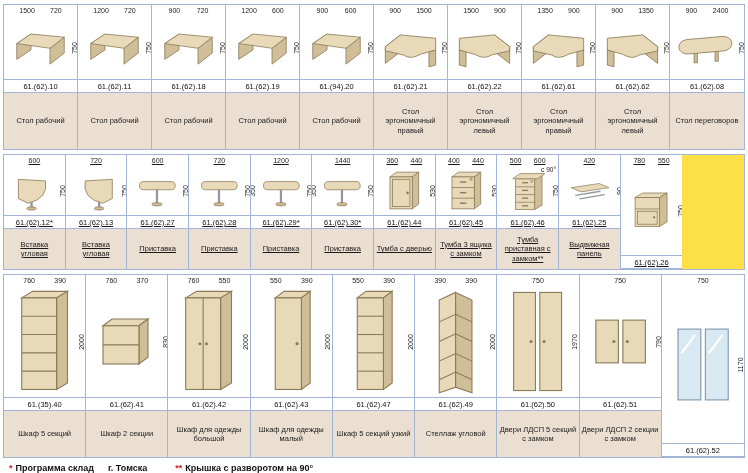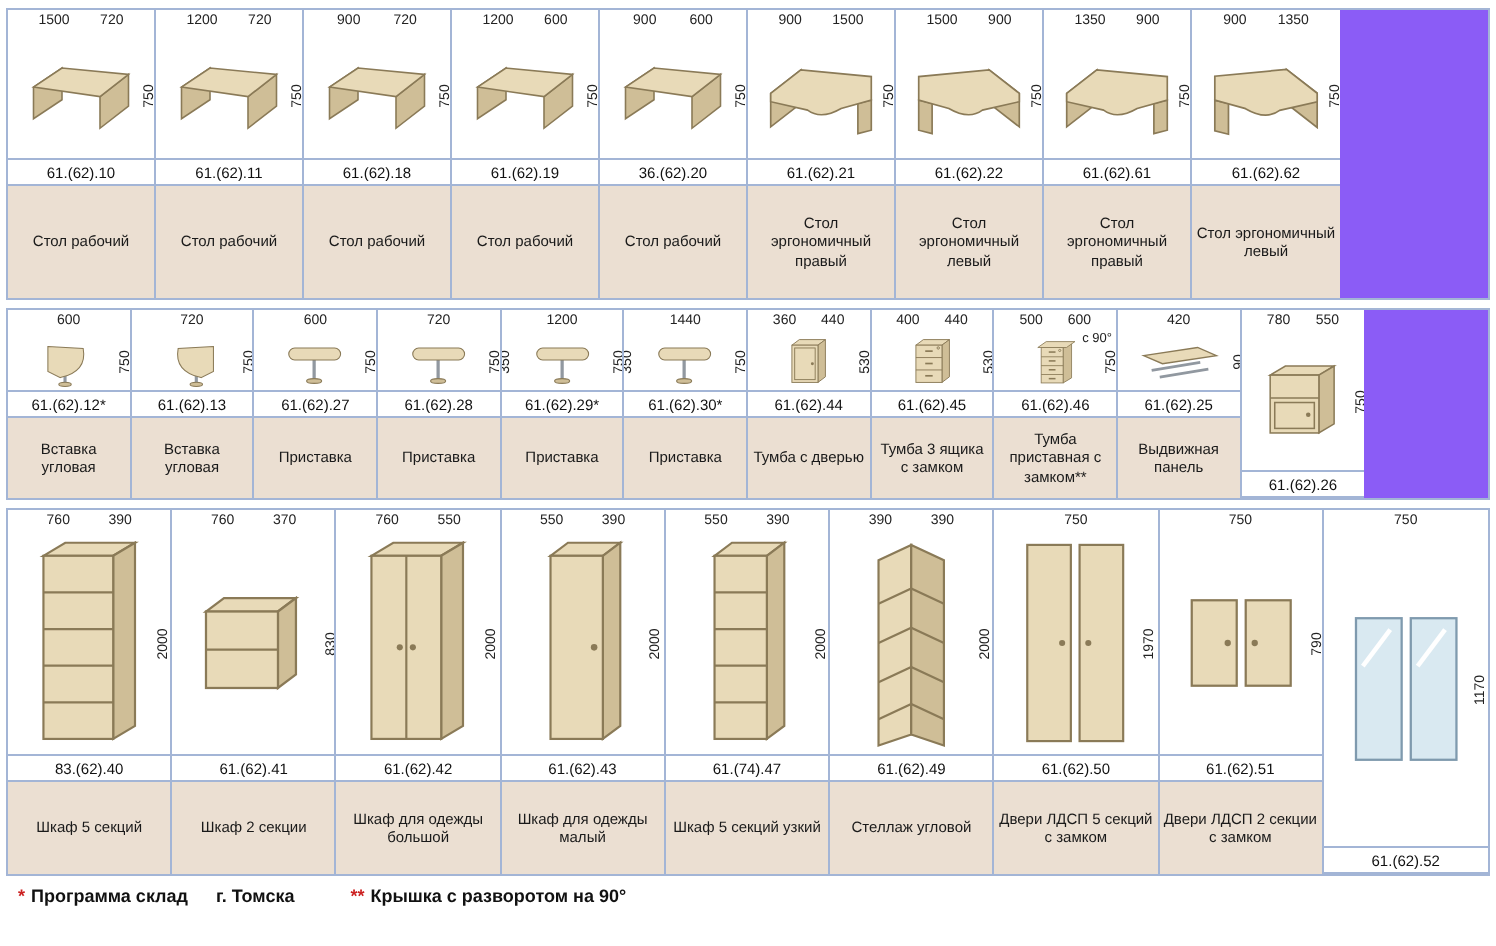--- a/index.html
+++ b/index.html
@@ -9,23 +9,23 @@
   html,body{margin:0;padding:0;}
   body{
     width:748px;height:473px;
     font-family:"Liberation Sans",sans-serif;
     background:var(--bg);color:var(--text);
     overflow:hidden;
   }
   .catalog{padding:4px 3px 0;}
   .section{
     display:grid;border:1px solid var(--border);
-    margin-bottom:4px;background:#8b5cf6;
-  }
-  #sec0{height:146px;} #sec1{height:96px;} #sec2{height:184px;}
+    margin-bottom:4px;background:#fde047;
+  }
+  #sec0{height:146px;} #sec1{height:116px;text-decoration:underline;} #sec2{height:184px;}
   .cell{
     display:flex;flex-direction:column;
     border-right:1px solid var(--border);
     min-width:0;overflow:hidden;background:#fff;
   }
   .cell:last-child{border-right:none;}
   .dims{
     flex:none;height:11px;padding-top:2px;
     display:flex;justify-content:space-evenly;
     font-size:7px;color:#222;
@@ -148,21 +148,21 @@
           <span>600</span>
         </div>
         <div class="draw">
           <svg viewBox="0 0 72 50" preserveAspectRatio="xMidYMid meet">
             <polygon points="6,20 24,8 24,28 6,40" fill="#cfbe97" stroke="#8a7a57"></polygon>
             <polygon points="48,26 66,12 66,32 48,46" fill="#cfbe97" stroke="#8a7a57"></polygon>
             <polygon points="6,20 24,8 66,12 48,26" fill="#e8dab8" stroke="#8a7a57"></polygon>
           </svg>
           <span class="dim-side">750</span>
         </div>
-        <div class="code">36.(62).20</div>
+        <div class="code">61.(94).20</div>
         <div class="name">Стол рабочий</div>
       </div>
       <div class="cell">
         <div class="dims">
           <span>900</span>
           <span>1500</span>
         </div>
         <div class="draw">
           <svg viewBox="0 0 68 54" preserveAspectRatio="xMidYMid meet">
             <polygon points="4,26 22,12 22,32 4,46" fill="#cfbe97" stroke="#8a7a57"></polygon>
@@ -218,20 +218,36 @@
             <g transform="translate(68,0) scale(-1,1)">
               <polygon points="4,26 22,12 22,32 4,46" fill="#cfbe97" stroke="#8a7a57"></polygon>
               <polygon points="56,32 64,30 64,48 56,50" fill="#cfbe97" stroke="#8a7a57"></polygon>
               <path d="M4,26 L22,12 L64,16 L64,30 L46,35 Q34,42 26,36 L4,31 Z" fill="#e8dab8" stroke="#8a7a57"></path>
             </g>
           </svg>
           <span class="dim-side">750</span>
         </div>
         <div class="code">61.(62).62</div>
         <div class="name">Стол эргономичный левый</div>
+      </div>
+      <div class="cell">
+        <div class="dims">
+          <span>900</span>
+          <span>2400</span>
+        </div>
+        <div class="draw">
+          <svg viewBox="0 0 72 48" preserveAspectRatio="xMidYMid meet">
+            <rect x="20" y="26" width="4" height="17" fill="#cfbe97" stroke="#8a7a57"></rect>
+            <rect x="46" y="24" width="4" height="17" fill="#cfbe97" stroke="#8a7a57"></rect>
+            <path d="M12,12 h44 a11,9 0 0 1 0,18 H12 a11,9 0 0 1 0,-18 Z" fill="#e8dab8" stroke="#8a7a57" transform="rotate(-5 36 21)"></path>
+          </svg>
+          <span class="dim-side">750</span>
+        </div>
+        <div class="code">61.(62).08</div>
+        <div class="name">Стол переговоров</div>
       </div>
     </div>
   <div class="section" id="sec1" style="grid-template-columns: repeat(12, 1fr);">
       <div class="cell">
         <div class="dims">
           <span>600</span>
         </div>
         <div class="draw">
           <svg viewBox="0 0 56 52" preserveAspectRatio="xMidYMid meet">
             <rect x="23" y="38" width="3" height="10" fill="#9198a0"></rect>
@@ -432,21 +448,21 @@
             <polygon points="8,10 40,10 50,4 18,4" fill="#e8dab8" stroke="#8a7a57"></polygon>
             <polygon points="40,10 50,4 50,88 40,94" fill="#cfbe97" stroke="#8a7a57"></polygon>
             <rect x="8" y="10" width="32" height="84" fill="#e8dab8" stroke="#8a7a57"></rect>
             <line x1="8" y1="26.8" x2="40" y2="26.8" stroke="#8a7a57"></line>
             <line x1="8" y1="43.6" x2="40" y2="43.6" stroke="#8a7a57"></line>
             <line x1="8" y1="60.4" x2="40" y2="60.4" stroke="#8a7a57"></line>
             <line x1="8" y1="77.2" x2="40" y2="77.2" stroke="#8a7a57"></line>
           </svg>
           <span class="dim-side">2000</span>
         </div>
-        <div class="code">83.(62).40</div>
+        <div class="code">61.(35).40</div>
         <div class="name">Шкаф 5 секций</div>
       </div>
       <div class="cell">
         <div class="dims">
           <span>760</span>
           <span>370</span>
         </div>
         <div class="draw">
           <svg viewBox="0 0 58 52" preserveAspectRatio="xMidYMid meet">
             <polygon points="8,12 40,12 48,6 16,6" fill="#e8dab8" stroke="#8a7a57"></polygon>
@@ -505,21 +521,21 @@
             <polygon points="10,10 34,10 42,4 18,4" fill="#e8dab8" stroke="#8a7a57"></polygon>
             <polygon points="34,10 42,4 42,88 34,94" fill="#cfbe97" stroke="#8a7a57"></polygon>
             <rect x="10" y="10" width="24" height="84" fill="#e8dab8" stroke="#8a7a57"></rect>
             <line x1="10" y1="26.8" x2="34" y2="26.8" stroke="#8a7a57"></line>
             <line x1="10" y1="43.6" x2="34" y2="43.6" stroke="#8a7a57"></line>
             <line x1="10" y1="60.4" x2="34" y2="60.4" stroke="#8a7a57"></line>
             <line x1="10" y1="77.2" x2="34" y2="77.2" stroke="#8a7a57"></line>
           </svg>
           <span class="dim-side">2000</span>
         </div>
-        <div class="code">61.(74).47</div>
+        <div class="code">61.(62).47</div>
         <div class="name">Шкаф 5 секций узкий</div>
       </div>
       <div class="cell">
         <div class="dims">
           <span>390</span>
           <span>390</span>
         </div>
         <div class="draw">
           <svg viewBox="0 0 50 100" preserveAspectRatio="xMidYMid meet">
             <polygon points="10,12 25,5 25,92 10,97" fill="#e8dab8" stroke="#8a7a57"></polygon>

